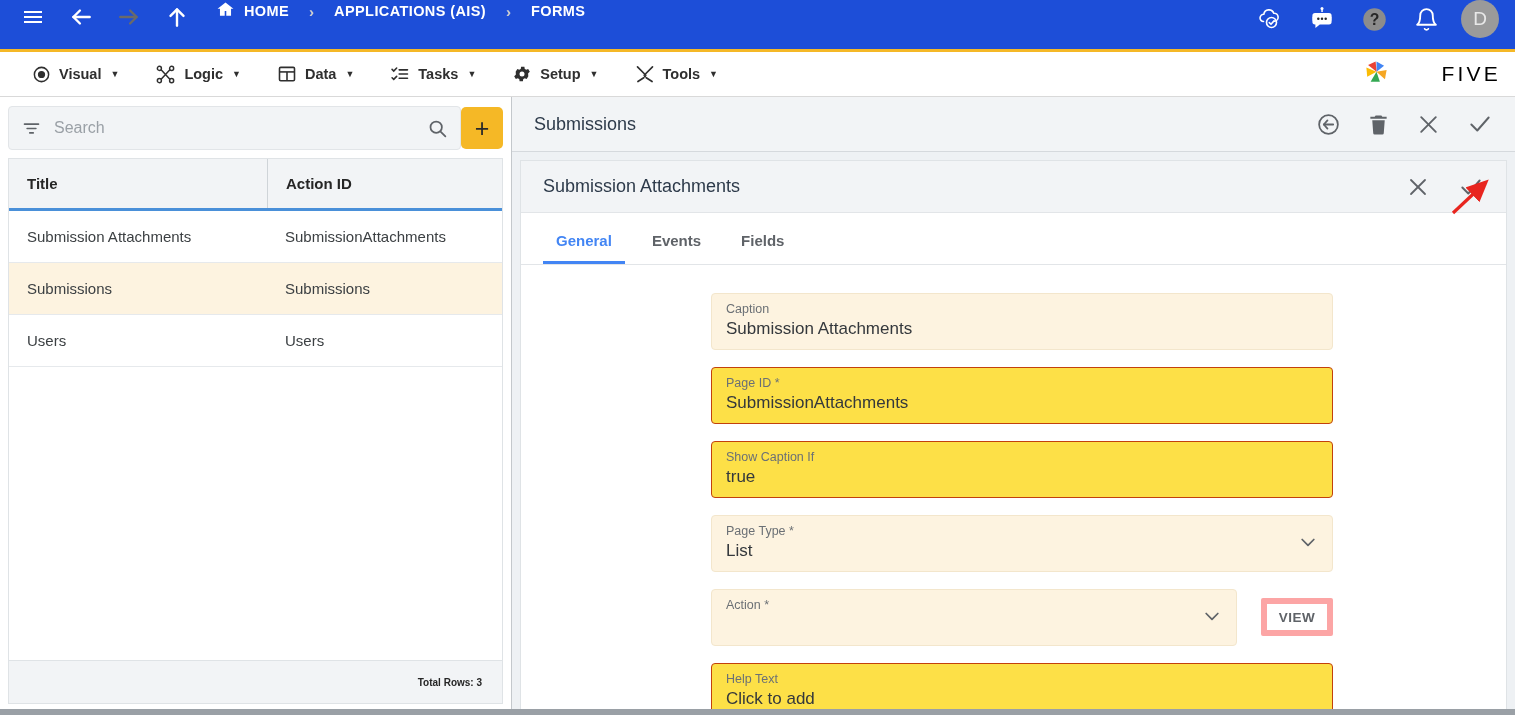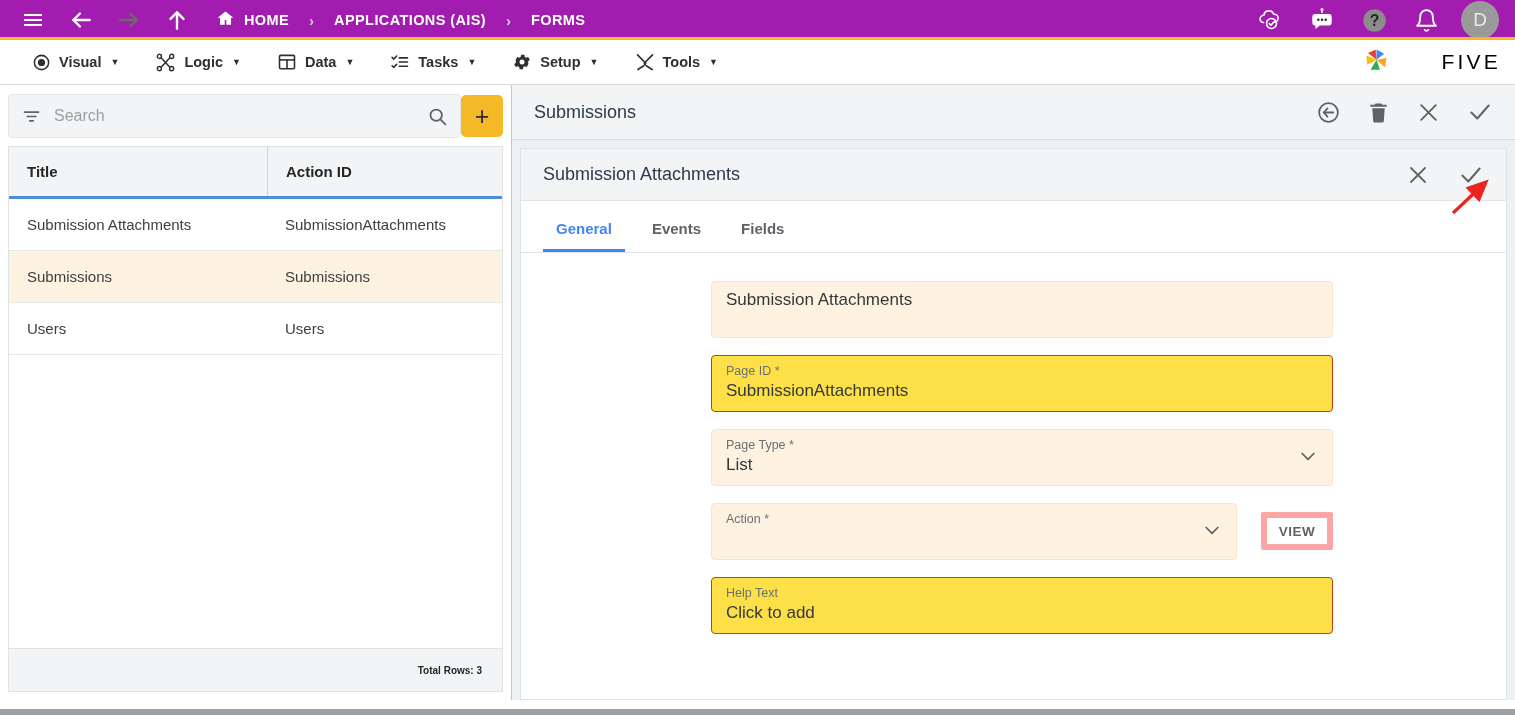--- a/index.html
+++ b/index.html
@@ -4,22 +4,22 @@
 <style>
   * { box-sizing: border-box; margin: 0; padding: 0; }
   html, body {
     width: 1515px; height: 715px;
     font-family: "Liberation Sans", sans-serif;
     background: #ffffff; overflow: hidden;
   }
 
   
   .topbar {
-    height: 40px; background: #a21caf;
-    display: flex; align-items: center;
+    height: 52px; background: #1d4ed8;
+    display: flex; align-items: flex-start;
     padding: 0 16px; position: relative;
   }
   .topbar::after {
     content: ""; position: absolute; left: 0; right: 0; bottom: 0;
     height: 3px; background: #f5b826;
   }
   .tb-icon {
     width: 34px; height: 34px; display: flex;
     align-items: center; justify-content: center;
     color: #ffffff; flex: none;
@@ -484,31 +484,38 @@
         <div class="tab active">General</div>
         <div class="tab">Events</div>
         <div class="tab">Fields</div>
       </div>
 
       <div class="form-scroll">
         <div class="form-col">
 
           <div class="frow">
             <div class="field cream">
+              <div class="field-label">Caption</div>
               <div class="field-value">Submission Attachments</div>
             </div>
           </div>
 
           <div class="frow">
             <div class="field blue">
               <div class="field-label">Page ID *</div>
               <div class="field-value">SubmissionAttachments</div>
             </div>
           </div>
 
+          <div class="frow">
+            <div class="field blue">
+              <div class="field-label">Show Caption If</div>
+              <div class="field-value">true</div>
+            </div>
+          </div>
 
           <div class="frow">
             <div class="field cream sel-field">
               <div class="field-label">Page Type *</div>
               <div class="field-value">List</div>
               <span class="chev">
                 <svg width="20" height="20" viewBox="0 0 24 24" fill="none" stroke="currentColor" stroke-width="2.1" stroke-linecap="round" stroke-linejoin="round">
                     <polyline points="5,9 12,16 19,9"></polyline>
                   </svg>
               </span>

